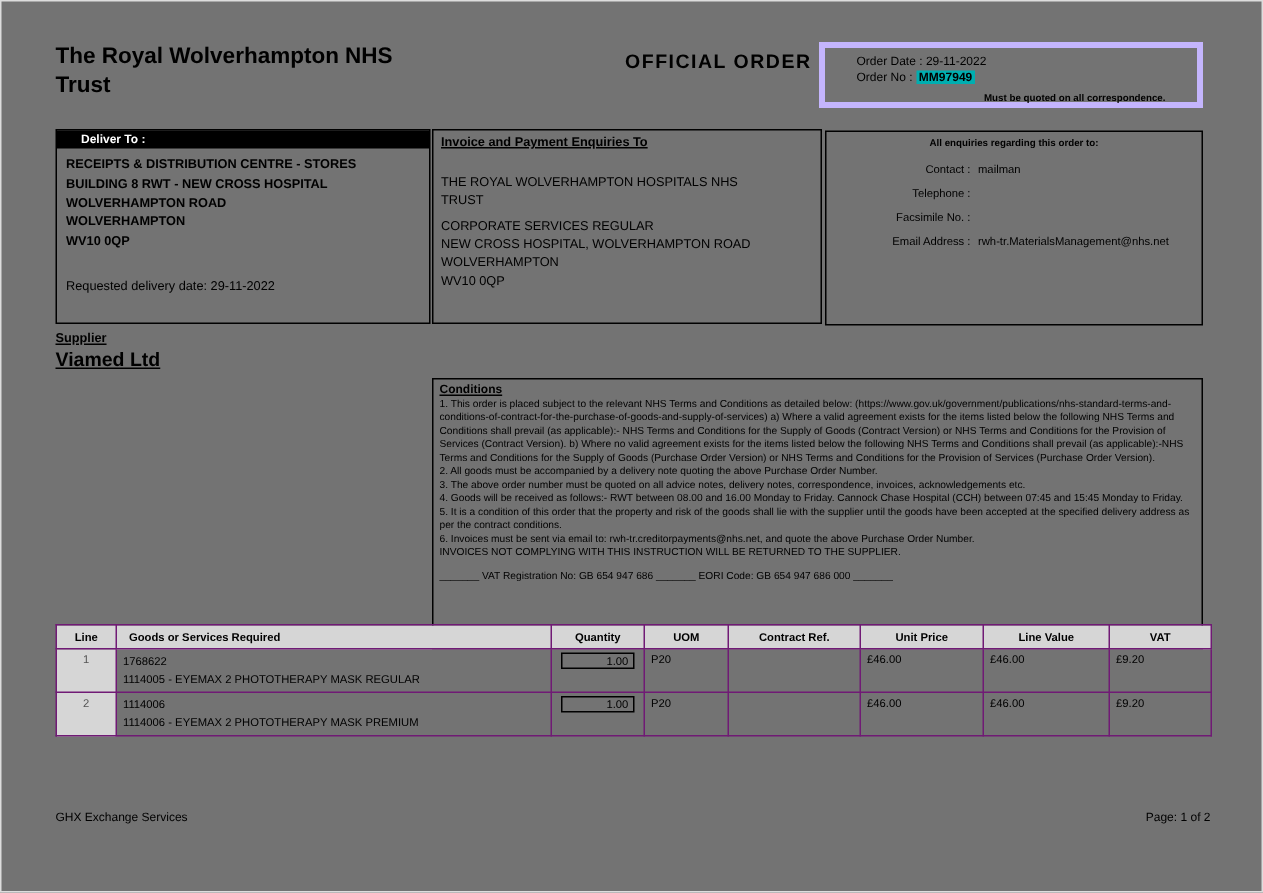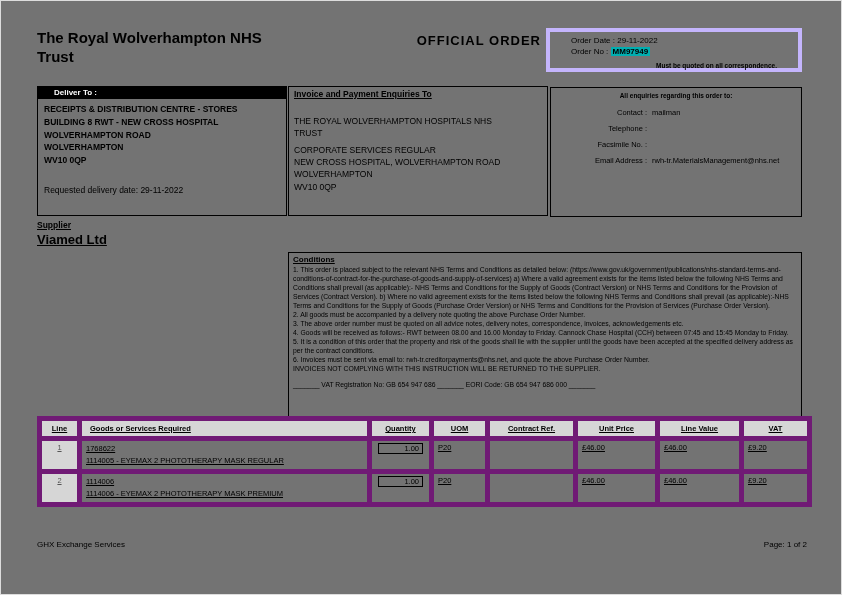--- a/index.html
+++ b/index.html
@@ -83,21 +83,21 @@
   .conditions-header { font-size:8px; font-weight:bold; text-decoration:underline; margin-bottom:1px; }
   .conditions-box p { font-size:6.8px; line-height:1.33; }
   .conditions-box p.vat-line { margin-top:7px; }
 
   
   .order-table {
     position:absolute; left:36px; top:415px; width:770px;
     border-collapse:collapse; table-layout:fixed;
   }
   .order-table th, .order-table td {
-    border:5px solid #701a75; font-size:7.5px; padding:2px 4px; vertical-align:top;text-decoration:underline;
+    border:1px solid #701a75; font-size:7.5px; padding:2px 4px; vertical-align:top;
   }
   .order-table th { background:#d6d6d6; font-weight:bold; text-align:center; padding:3px 2px; }
   .order-table th.goods-h { text-align:left; padding-left:8px; }
   .line-cell { background:#d6d6d6; text-align:center; color:#555; }
   .goods-cell div { line-height:1.6; }
   .qty-cell { text-align:center; }
   .qty-box {
     display:inline-block; border:1px solid #000; width:92%;
     text-align:right; padding:0 3px; font-size:7.5px;
   }

